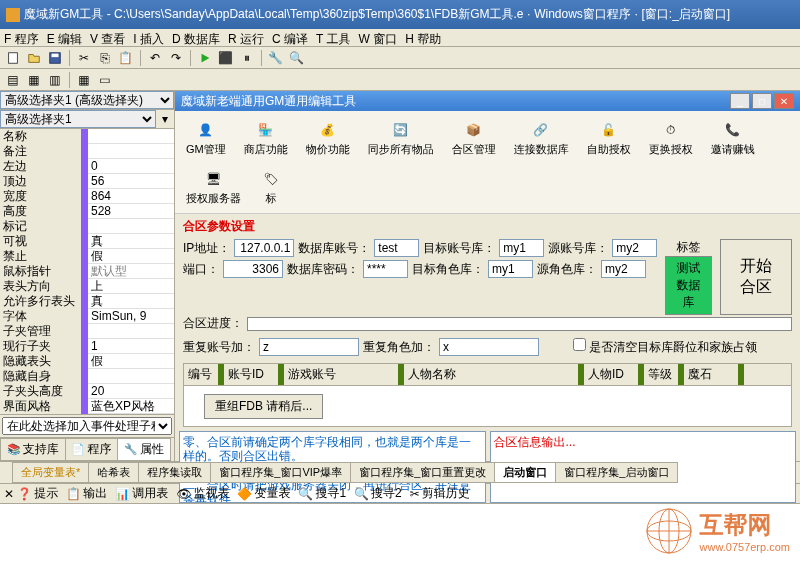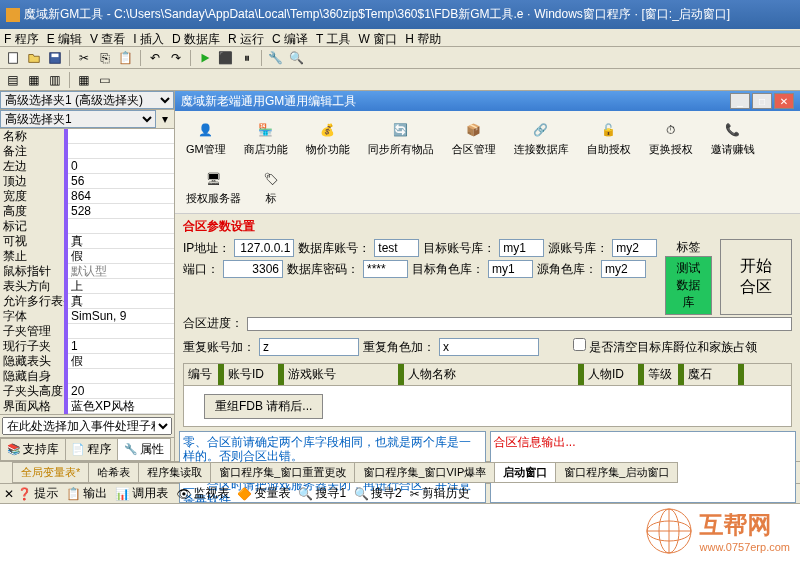--- a/index.html
+++ b/index.html
@@ -11,21 +11,21 @@
 .toolbar-row { background: #ece9d8; border-bottom: 1px solid #aca899; padding: 2px 4px; height: 22px; display: flex; gap: 3px; align-items: center; }
 .tbtn { width: 18px; height: 18px; border: 1px solid transparent; display: inline-flex; align-items: center; justify-content: center; cursor: pointer; }
 .tbtn svg { width: 14px; height: 14px; }
 .sep { width: 1px; height: 16px; background: #aca899; margin: 0 2px; }
 .main-area { display: flex; height: 370px; }
 .left-panel { width: 175px; background: #ece9d8; border-right: 1px solid #aca899; display: flex; flex-direction: column; }
 .left-header { display: flex; border-bottom: 1px solid #aca899; }
 .left-header select { flex: 1; font-size: 12px; border: 1px solid #7f9db9; height: 18px; }
 .prop-grid { flex: 1; overflow-y: auto; background: #fff; }
 .prop-row { display: flex; border-bottom: 1px solid #e0e0e0; height: 15px; align-items: center; }
-.prop-name { width: 68px; padding-left: 3px; background: #ece9d8; border-right: 4px solid #8b5cf6; overflow: hidden; white-space: nowrap; }
+.prop-name { width: 88px; padding-left: 3px; background: #ece9d8; border-right: 7px solid #8b5cf6; overflow: hidden; white-space: nowrap; }
 .prop-val { flex: 1; padding-left: 3px; overflow: hidden; white-space: nowrap; }
 .prop-val.grey { color: #808080; }
 .left-footer { background: #ece9d8; padding: 2px; font-size: 11px; border-top: 1px solid #aca899; }
 .left-tabs { display: flex; background: #ece9d8; border-top: 1px solid #aca899; }
 .left-tab { padding: 2px 6px; border: 1px solid #aca899; margin-right: -1px; background: #ece9d8; cursor: pointer; font-size: 11px; display: flex; align-items: center; gap: 2px; }
 .left-tab.active { background: #fff; }
 .inner-window { flex: 1; background: #ece9d8; display: flex; flex-direction: column; }
 .inner-title { background: linear-gradient(#5a9de8, #3b7dd0); color: #fff; padding: 2px 6px; height: 20px; display: flex; align-items: center; justify-content: space-between; }
 .win-btns { display: flex; gap: 2px; }
 .win-btn { width: 20px; height: 16px; background: #e8e8e8; border: 1px solid #888; font-size: 10px; display: flex; align-items: center; justify-content: center; cursor: pointer; }
@@ -350,22 +350,22 @@
         </div>
       <div class="log-box"><span class="red">合区信息输出...</span></div>
     </div>
   </div>
 </div>
 
 <div class="bottom-tabs" id="bottom-tabs">
     <div class="b-tab yellow">全局变量表*</div>
     <div class="b-tab">哈希表</div>
     <div class="b-tab">程序集读取</div>
+    <div class="b-tab">窗口程序集_窗口VIP爆率</div>
     <div class="b-tab">窗口程序集_窗口重置更改</div>
-    <div class="b-tab">窗口程序集_窗口VIP爆率</div>
     <div class="b-tab active">启动窗口</div>
     <div class="b-tab">窗口程序集_启动窗口</div>
   </div>
 
 <div class="debug-bar">
   <span>✕ ❓<span>提示</span></span>
   <span>📋<span>输出</span></span>
   <span>📊<span>调用表</span></span>
   <span>👁<span>监视表</span></span>
   <span>🔶<span>变量表</span></span>

